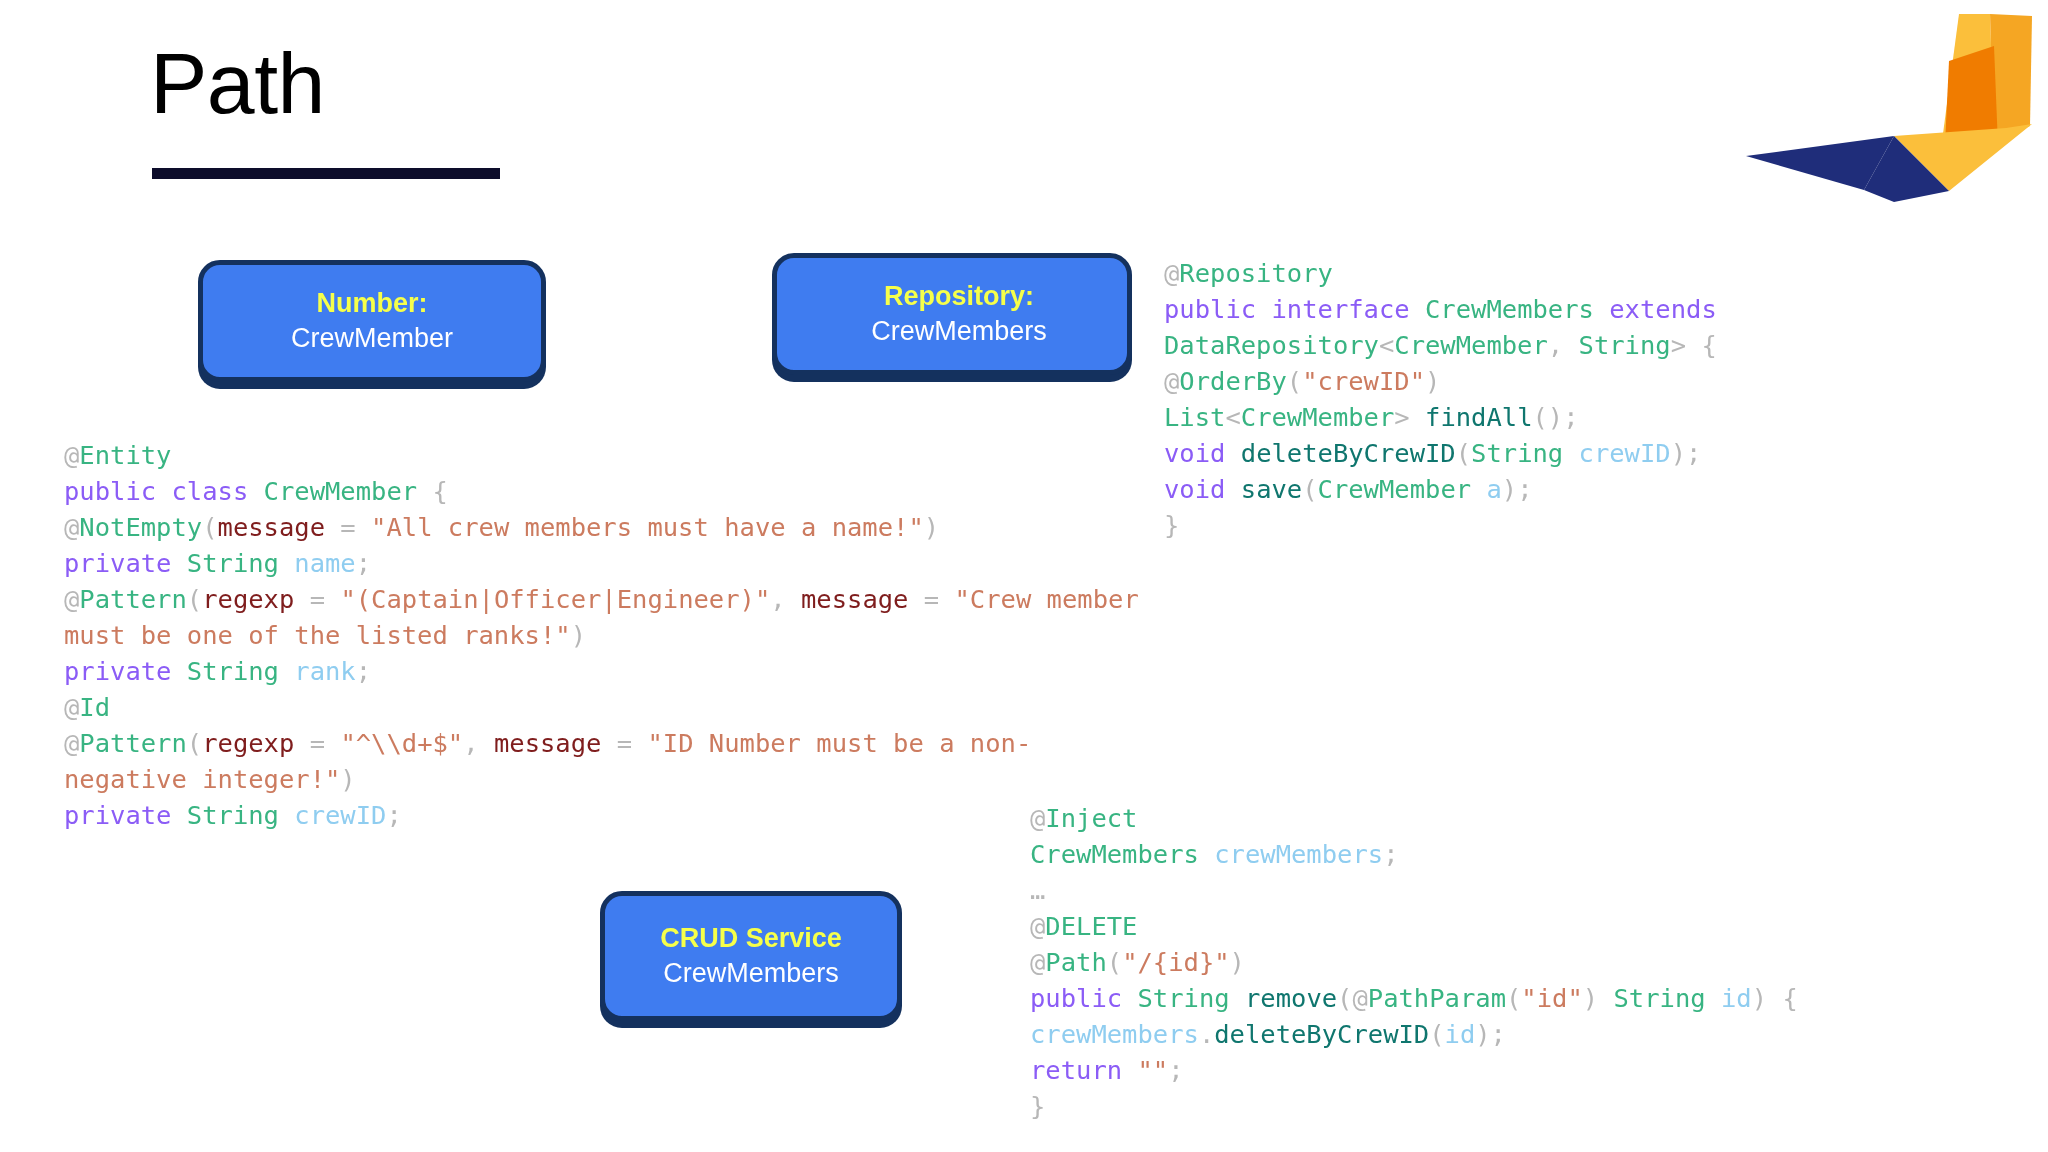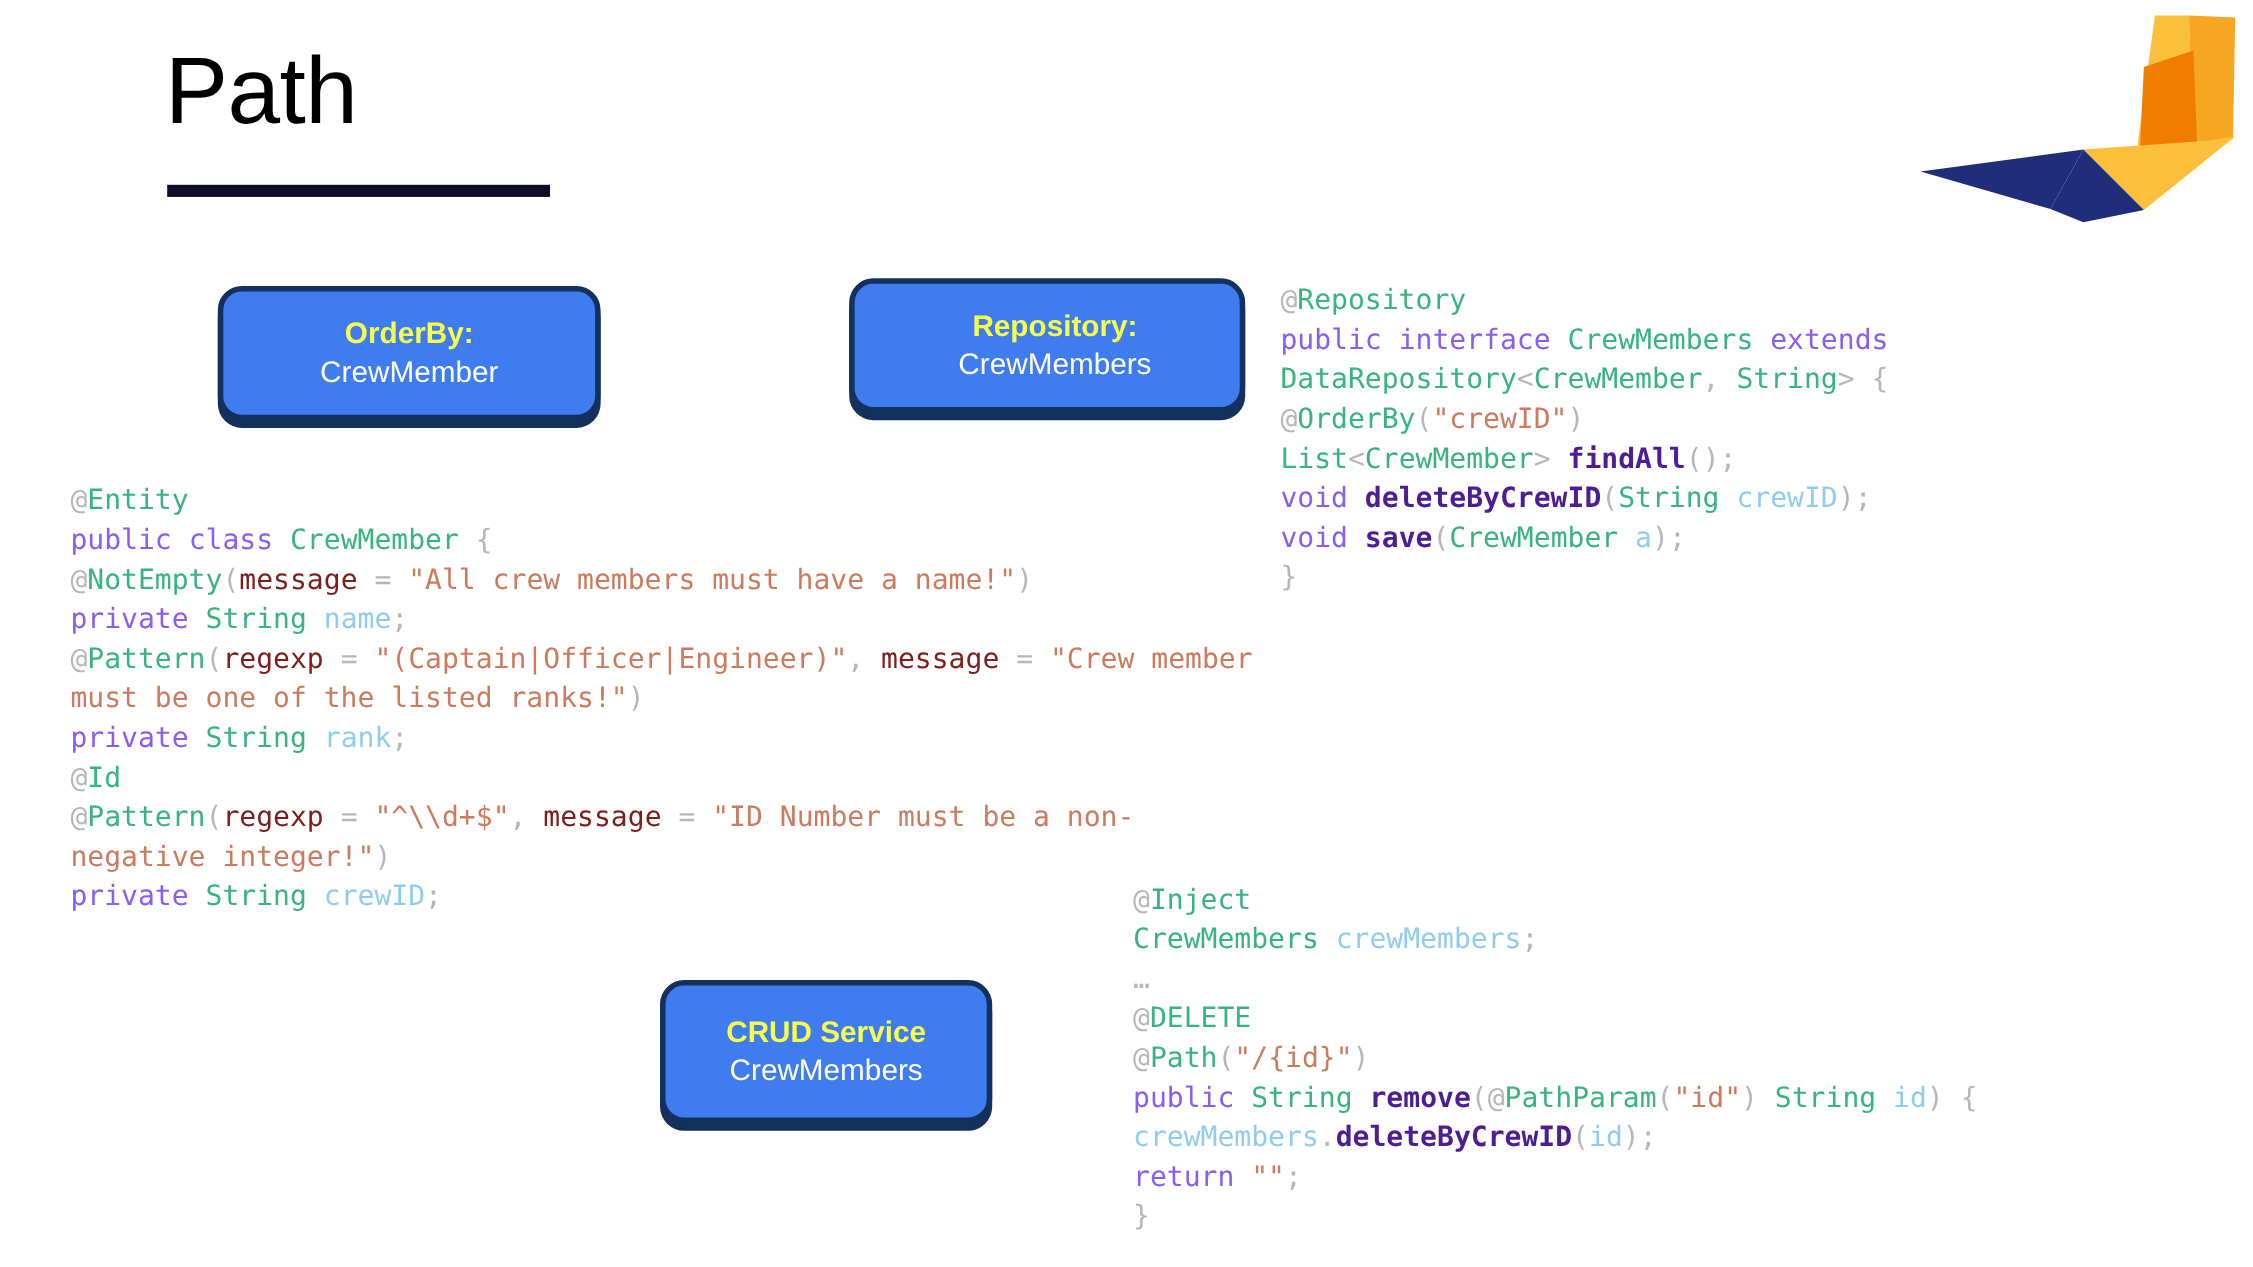--- a/index.html
+++ b/index.html
@@ -86,42 +86,42 @@
   #code-service    { left: 1030px; top: 800px; width: 900px; }
 
   
   .t-at   { color: #b7b7b7; }
   .t-ann  { color: #38b482; }
   .t-kw   { color: #8b5cf6; }
   .t-type { color: #38b482; }
   .t-ident{ color: #8fcdf0; }
   .t-str  { color: #cc7b5f; }
   .t-param{ color: #7f1d1d; }
-  .t-meth { color: #4c1d95; font-weight: bold; }
+  .t-meth { color: #0f766e; }
   .t-punc { color: #b7b7b7; }
 </style>
 </head>
 <body>
 
 <div id="slide-title">Path</div>
 <div id="title-rule"></div>
 
 <div id="logo">
   <svg width="290" height="230" viewBox="0 0 290 230" xmlns="http://www.w3.org/2000/svg">
     <path d="M215 8 L246 8 L250 130 L196 150 Z" fill="#fbbf3b"></path>
     <path d="M246 8 L288 10 L286 120 L250 135 Z" fill="#f5a623"></path>
     <path d="M205 55 L250 40 L254 140 L200 158 Z" fill="#f07c00"></path>
     <path d="M150 130 L262 122 L288 118 L205 185 Z" fill="#fbbf3b"></path>
     <path d="M2 150 L150 130 L120 184 Z" fill="#1f2d7a"></path>
     <path d="M120 184 L150 130 L205 185 L150 196 Z" fill="#1f2d7a"></path>
   </svg>
 </div>
 
 <div class="node-box" id="box-entity">
-  <div class="node-title">OrderBy:</div>
+  <div class="node-title">Number:</div>
   <div class="node-sub">CrewMember</div>
 </div>
 
 <div class="node-box" id="box-repository">
   <div class="node-title">Repository:</div>
   <div class="node-sub">CrewMembers</div>
 </div>
 
 <div class="node-box" id="box-service">
   <div class="node-title">CRUD Service</div>

